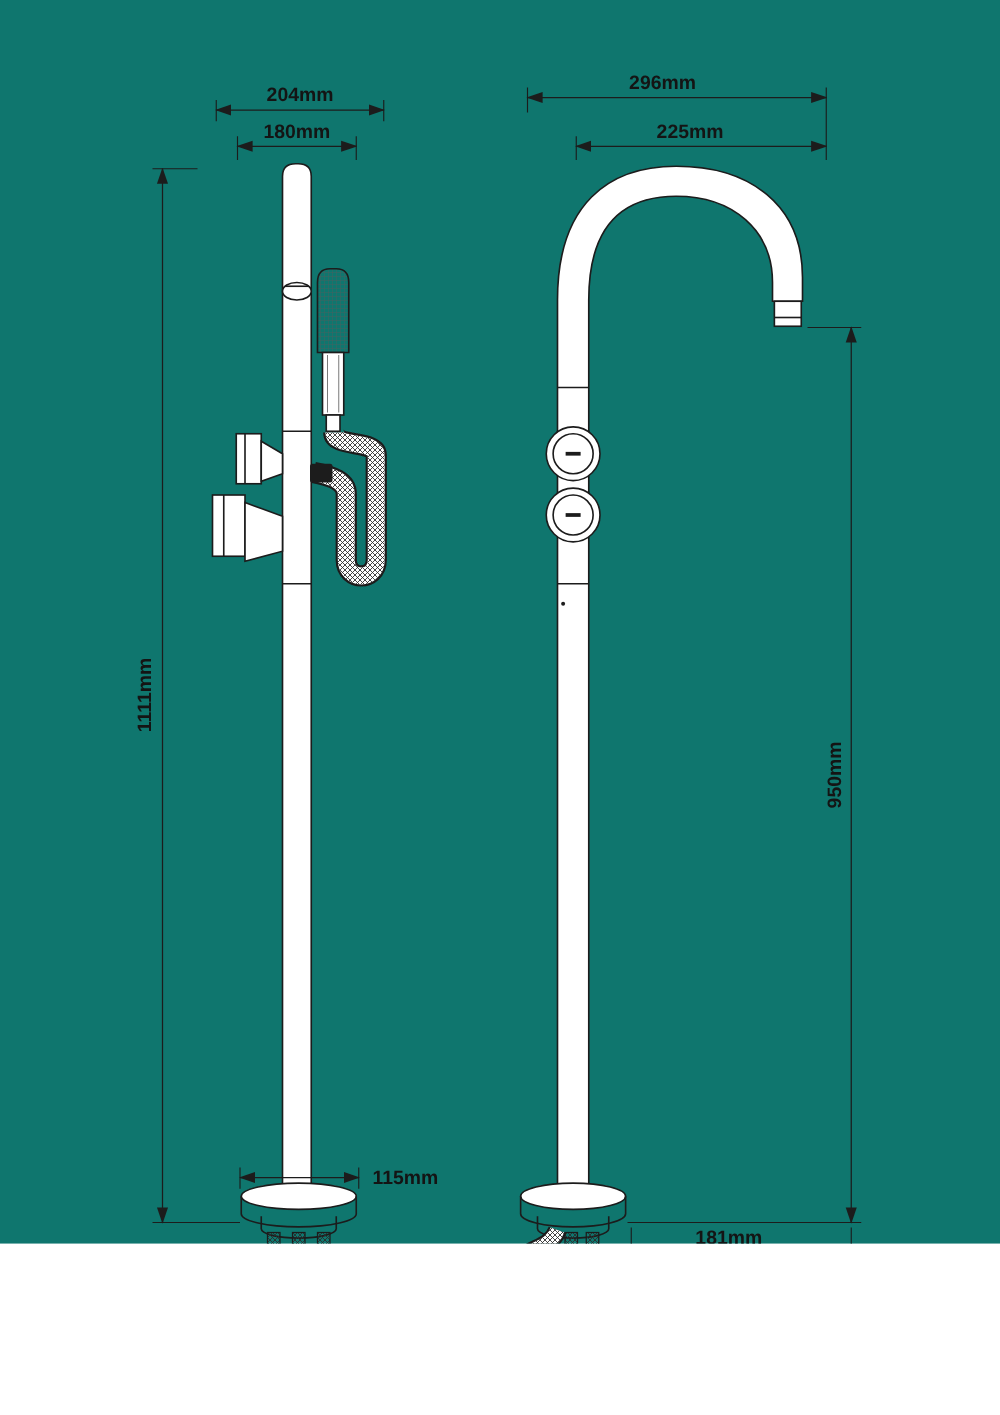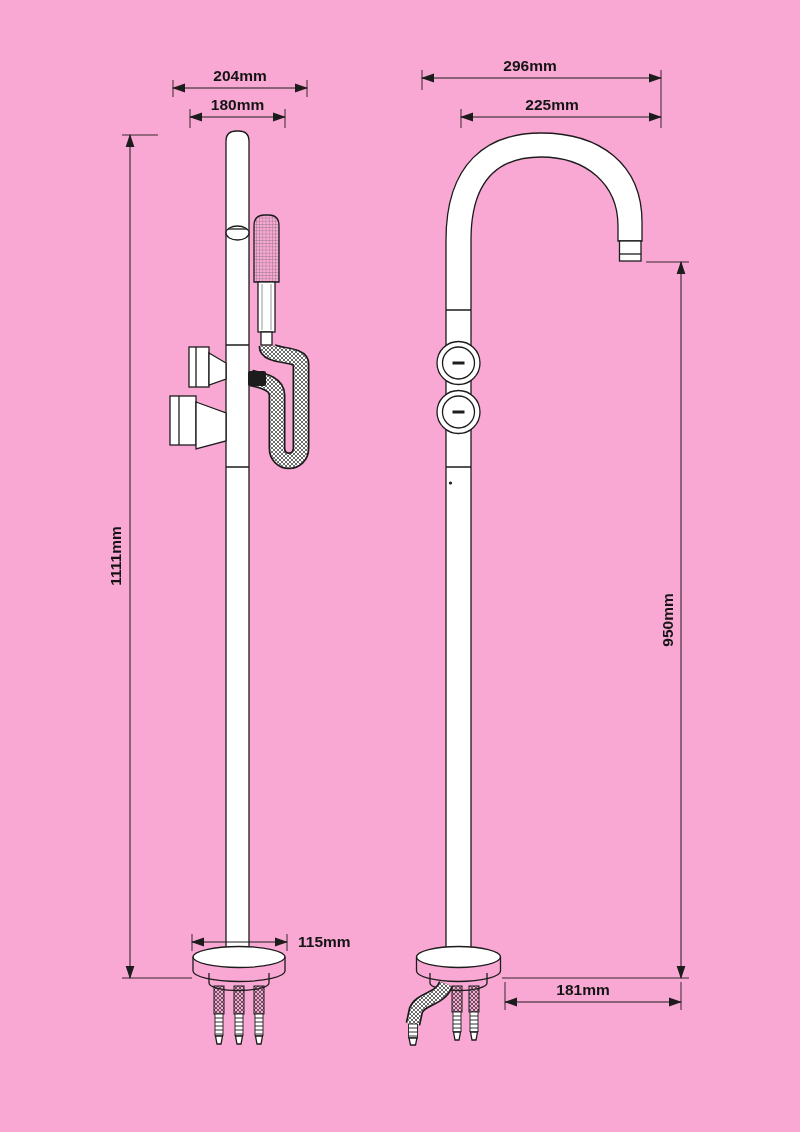--- a/index.html
+++ b/index.html
@@ -1,16 +1,16 @@
 <!DOCTYPE html>
 <html><head>
 <meta charset="utf-8">
 <style>
   html,body{margin:0;padding:0;background:#ffffff;}
-  .page{position:relative;width:800px;height:1132px;background:#f9a8d4;overflow:hidden;}
+  .page{position:relative;width:800px;height:995px;background:#0f766e;overflow:hidden;}
   svg{position:absolute;inset:0;font-family:"Liberation Sans",sans-serif;}
   .outline{fill:#ffffff;stroke:#1c1c1c;stroke-width:1.3;}
   .stroke{fill:none;stroke:#1c1c1c;stroke-width:1.3;}
   .detail{fill:none;stroke:#7a7a7a;stroke-width:0.8;}
   .dimline{fill:none;stroke:#1c1c1c;stroke-width:1;}
   .extline{fill:none;stroke:#1c1c1c;stroke-width:0.9;}
   text.dim{font-size:15.5px;font-weight:bold;fill:#141414;}
 </style>
 </head>
 <body>

